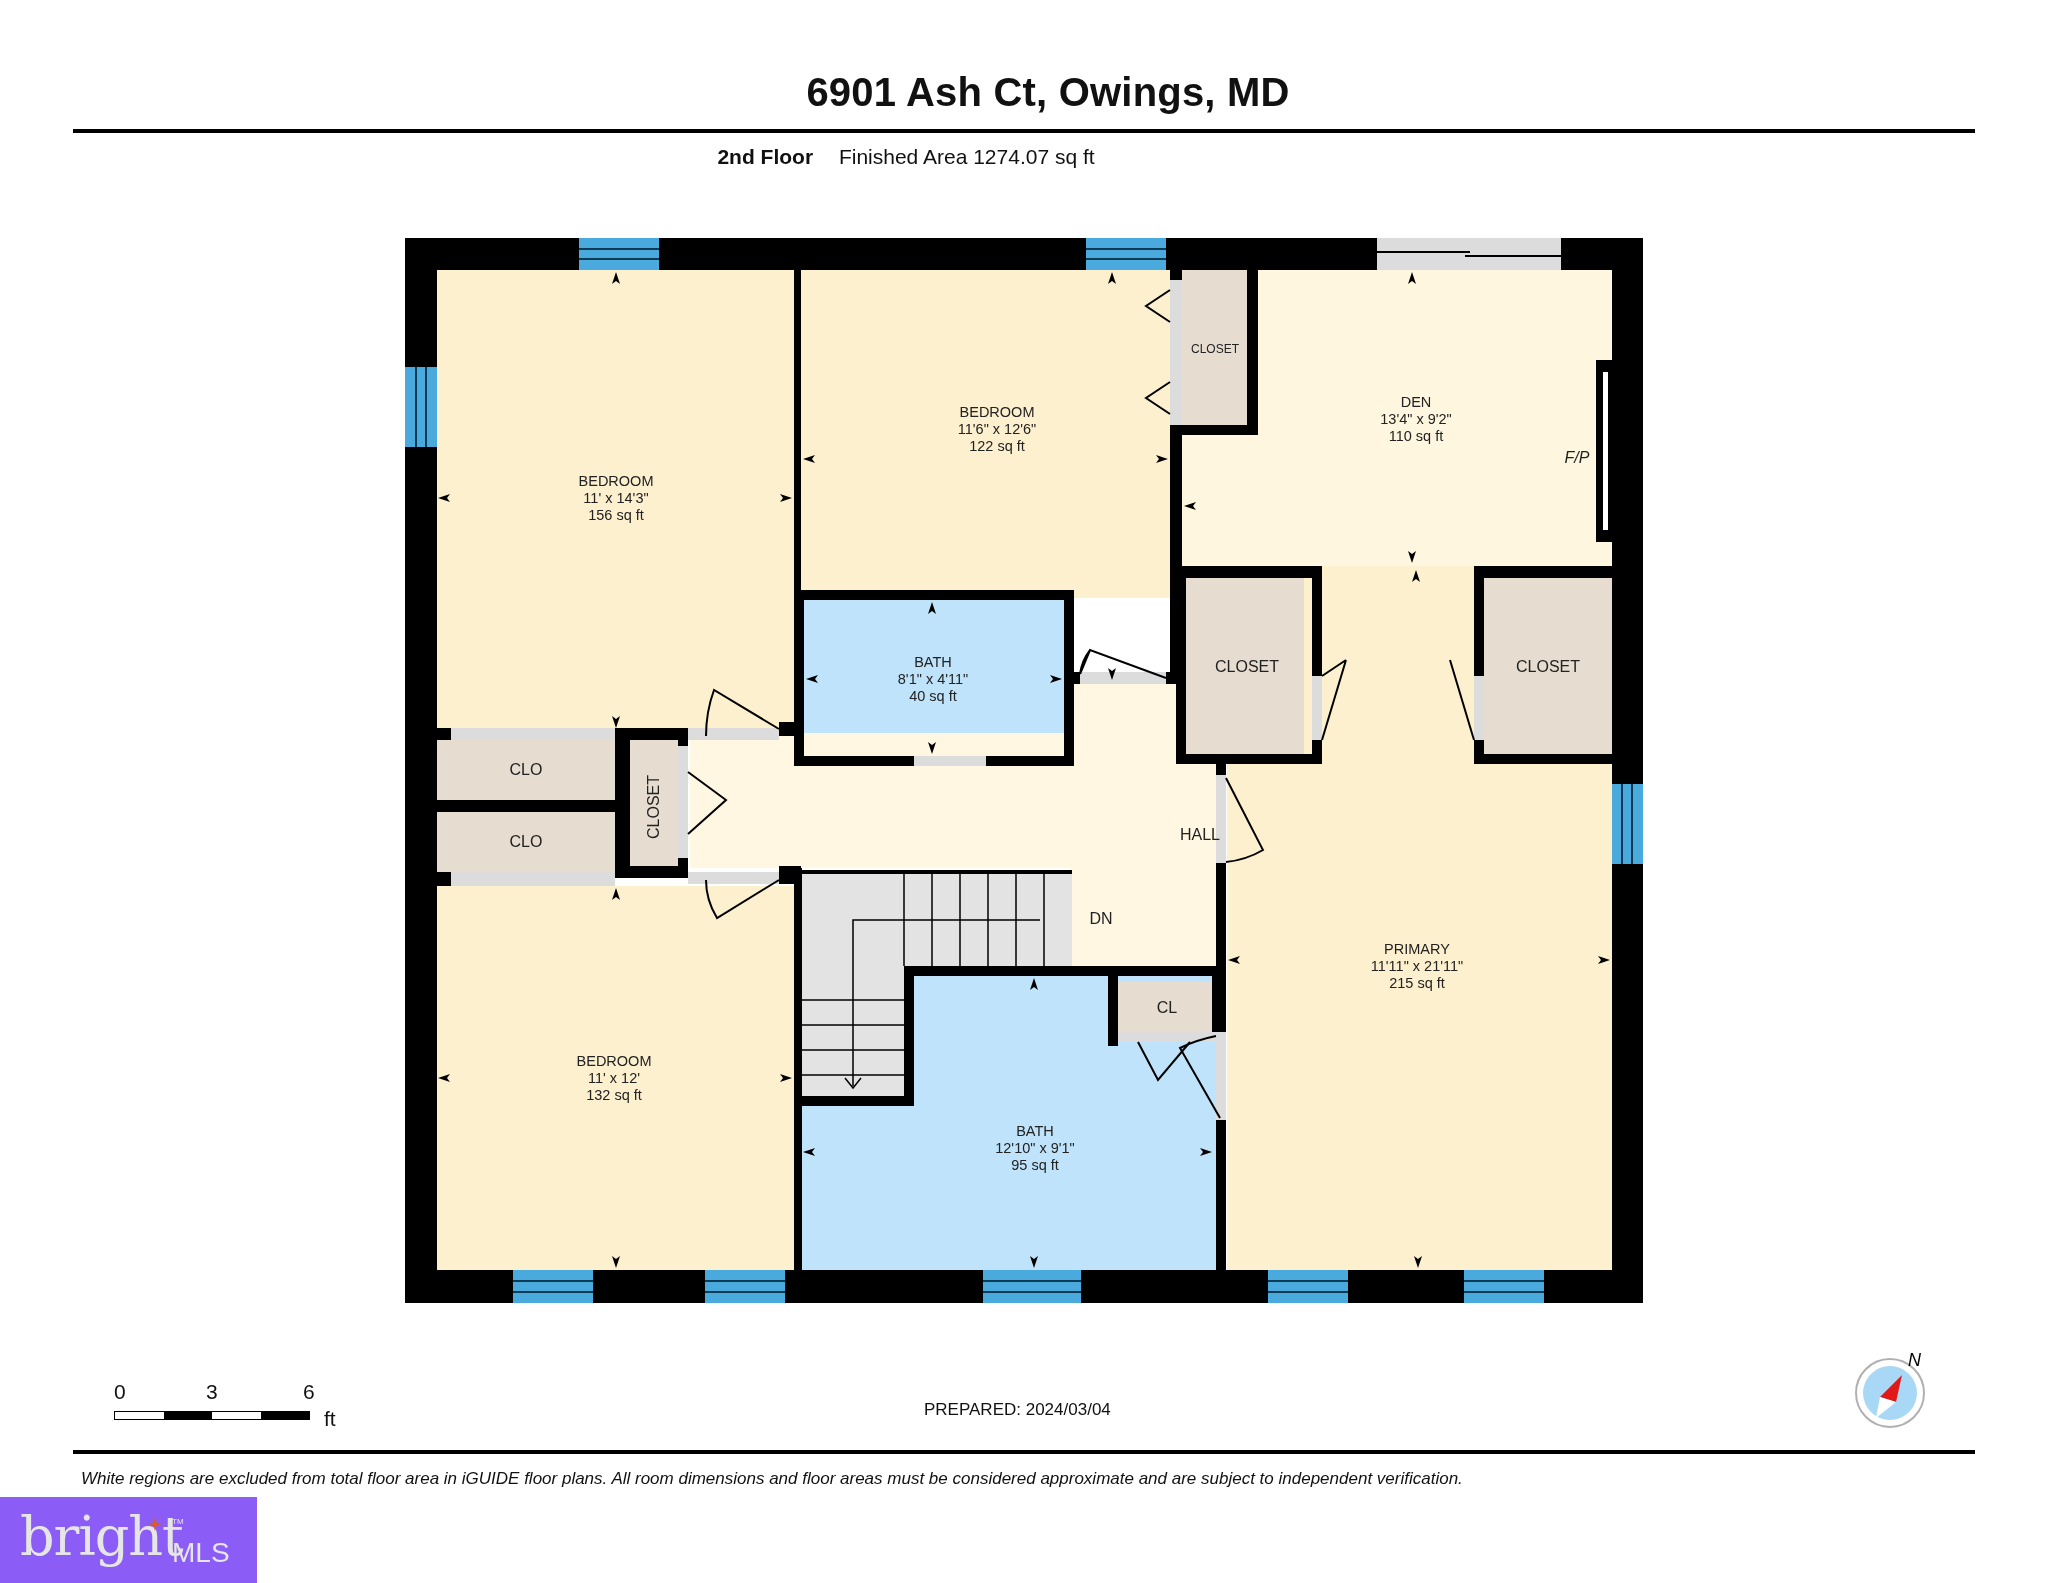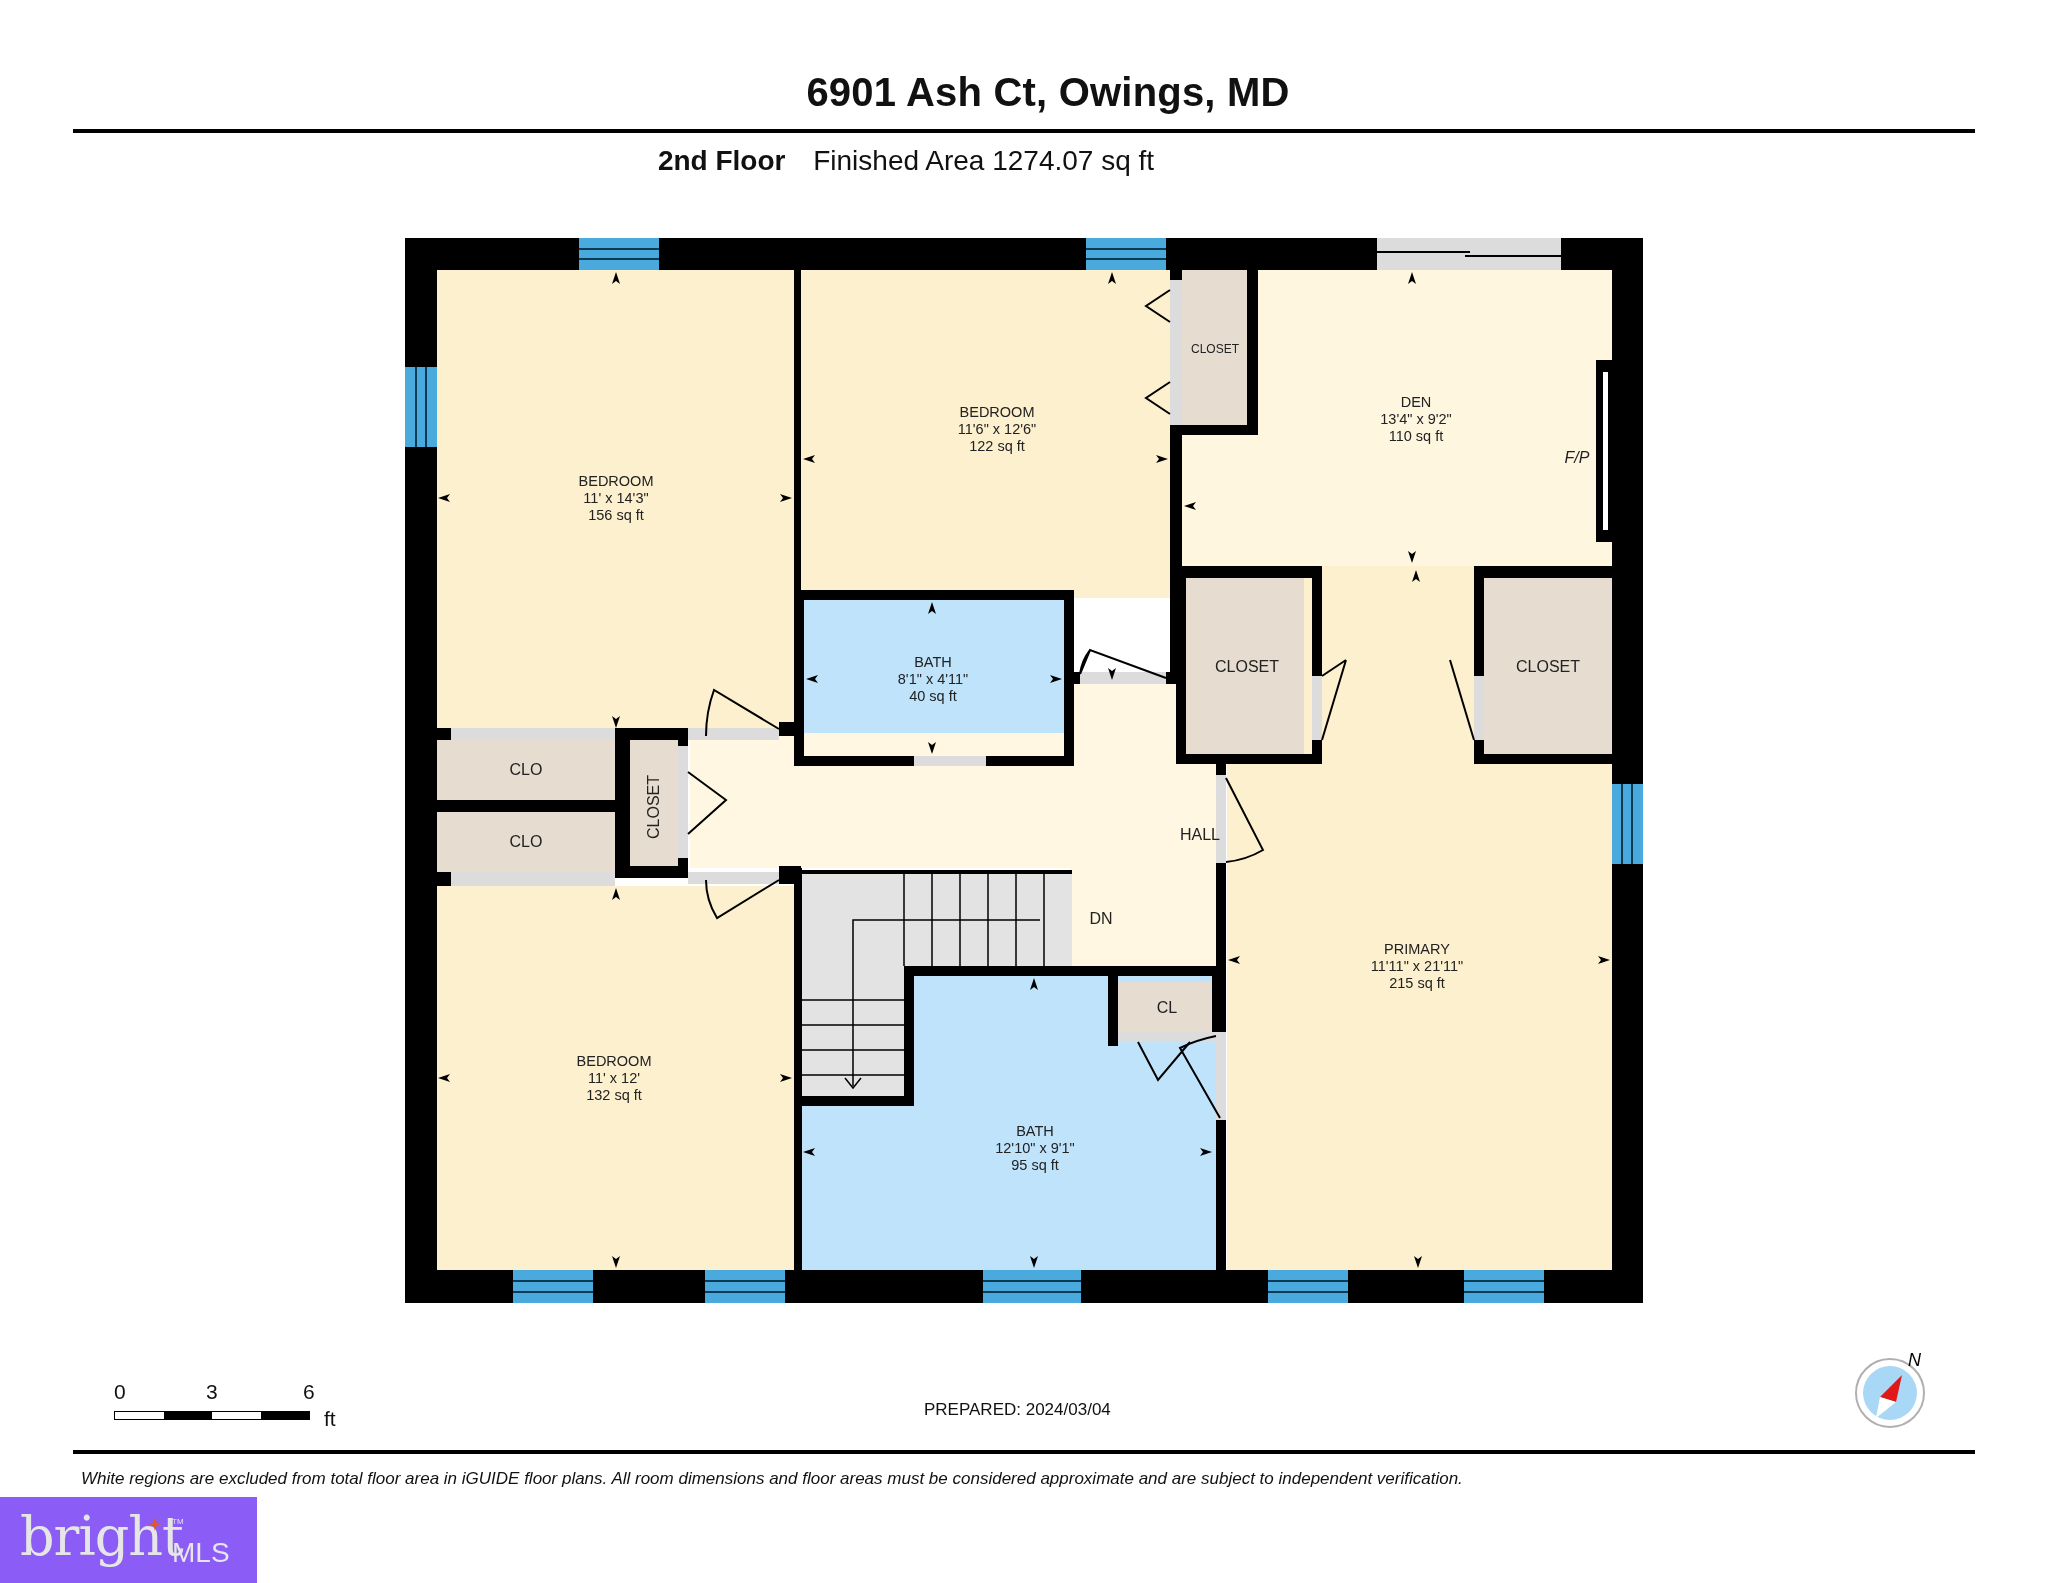--- a/index.html
+++ b/index.html
@@ -1,21 +1,21 @@
 <!DOCTYPE html>
 <html><head>
 <meta charset="utf-8">
 <style>
   html, body { margin: 0; padding: 0; background: #ffffff; }
   body { width: 2048px; height: 1583px; position: relative; overflow: hidden; font-family: "Liberation Sans", sans-serif; color: #111; }
   .title { position: absolute; left: 0; width: 2048px; top: 70px; text-align: center; font-size: 40px; font-weight: bold; letter-spacing: 0.2px; padding-left: 24px; }
   .rule { position: absolute; left: 73px; width: 1902px; height: 4px; background: #000; }
   .rule.top { top: 129px; }
   .rule.bottom { top: 1450px; }
-  .subtitle { position: absolute; left: 0; width: 1812px; top: 145px; text-align: center; font-size: 28px; }
+  .subtitle { position: absolute; left: 0; width: 1812px; top: 145px; text-align: center; font-size: 21px; }
   .subtitle .floor { font-weight: bold; margin-right: 20px; }
   .plan { position: absolute; left: 0; top: 0; width: 2048px; height: 1583px; }
   .room-label { position: absolute; text-align: center; font-size: 14.5px; line-height: 17px; color: #222; transform: translate(-50%, -50%); white-space: nowrap; }
   .small-label { position: absolute; font-size: 16px; color: #222; transform: translate(-50%, -50%); white-space: nowrap; }
   .tiny-label { position: absolute; font-size: 12px; color: #222; transform: translate(-50%, -50%); white-space: nowrap; }
   .vert-label { position: absolute; font-size: 16px; color: #222; transform: translate(-50%, -50%) rotate(-90deg); white-space: nowrap; }
   .scale { position: absolute; left: 114px; top: 1380px; width: 260px; height: 60px; }
   .scale .tick { position: absolute; top: 0; font-size: 21px; }
   .scale .bar { position: absolute; top: 31px; left: 0; width: 196px; height: 9px; border: 1px solid #000; display: flex; box-sizing: border-box; }
   .scale .seg { flex: 1; }

